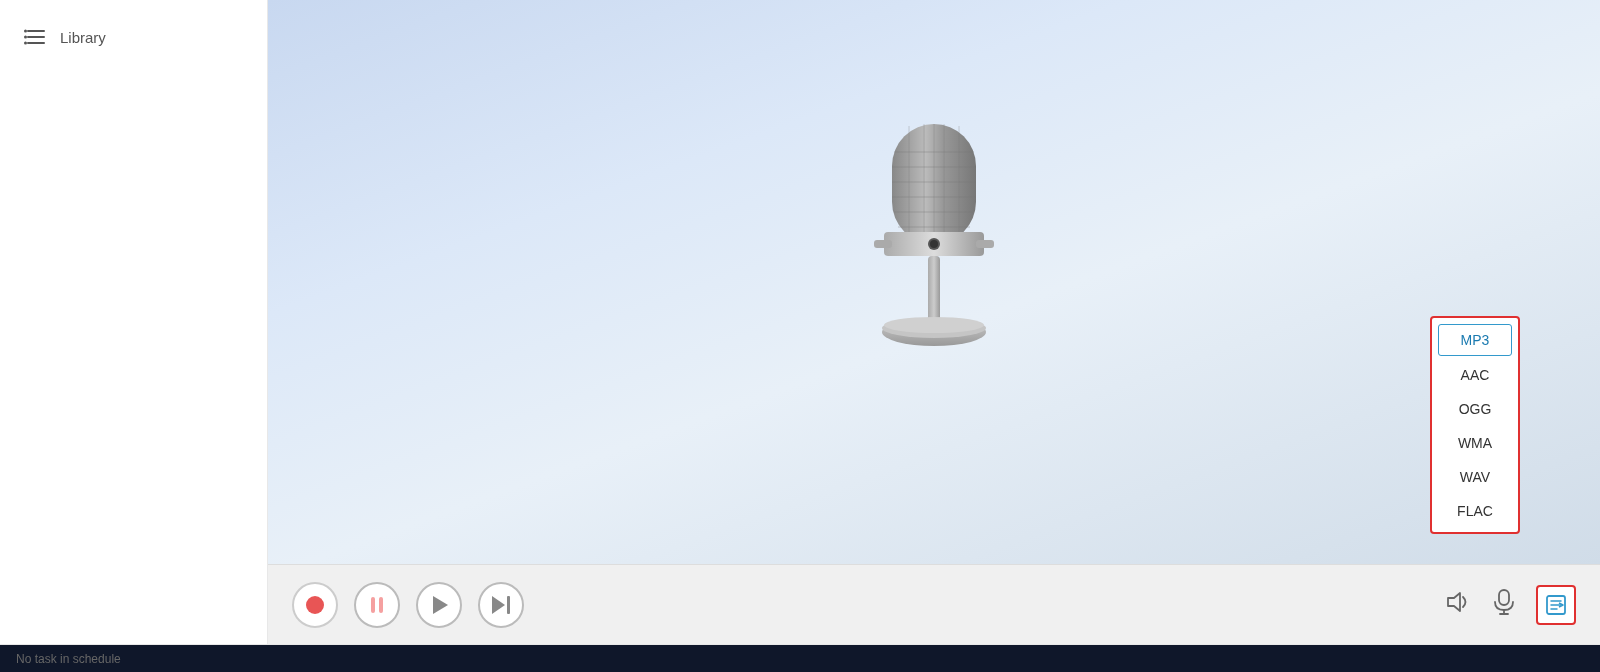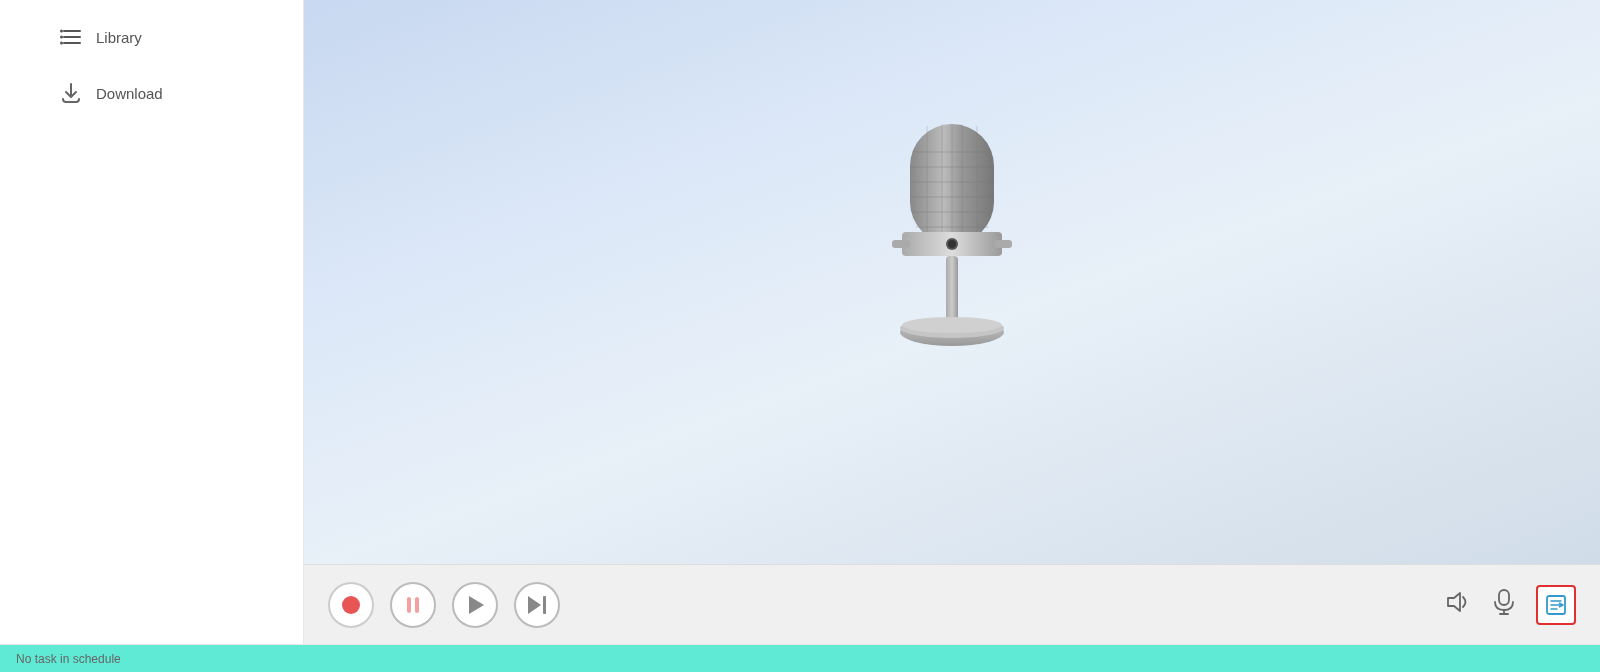--- a/index.html
+++ b/index.html
@@ -2,21 +2,20 @@
 <html><head>
   <meta charset="utf-8">
   <style>
     * { margin: 0; padding: 0; box-sizing: border-box; }
     body { width: 1600px; height: 672px; overflow: hidden; display: flex; flex-direction: column; font-family: -apple-system, BlinkMacSystemFont, 'Segoe UI', sans-serif; background: #fff; }
 
     .app-container {
       display: flex;
       flex: 1;
       overflow: hidden;
-      margin-left: 36px;
     }
 
     
     .sidebar {
       width: 268px;
       background: #fff;
       border-right: 1px solid #e8e8e8;
       display: flex;
       flex-direction: column;
       padding-top: 10px;
@@ -206,21 +205,21 @@
       justify-content: center;
       cursor: pointer;
       color: #3399cc;
       font-size: 20px;
       background: #fff;
     }
 
     
     .status-bar {
       height: 28px;
-      background: #5eead4;
+      background: #0f172a;
       border-top: 1px solid #e8e8e8;
       display: flex;
       align-items: center;
       padding: 0 16px;
       font-size: 12px;
       color: #666;
     }
   </style>
 </head>
 <body>
@@ -236,30 +235,20 @@
           <line x1="4" y1="15" x2="20" y2="15" stroke="#555" stroke-width="2" stroke-linecap="round"></line>
           <circle cx="1.5" cy="3" r="1.5" fill="#555"></circle>
           <circle cx="1.5" cy="9" r="1.5" fill="#555"></circle>
           <circle cx="1.5" cy="15" r="1.5" fill="#555"></circle>
         </svg>
       </span>
       <span>Library</span>
     </div>
 
 
-    <div class="sidebar-item">
-      <span class="icon">
-        <svg width="22" height="22" viewBox="0 0 22 22" fill="none" xmlns="http://www.w3.org/2000/svg">
-          <path d="M11 2 Q11 14 11 14" stroke="#666" stroke-width="2" stroke-linecap="round"></path>
-          <polyline points="6,10 11,15 16,10" fill="none" stroke="#666" stroke-width="2" stroke-linecap="round" stroke-linejoin="round"></polyline>
-          <path d="M3 17 Q3 20 6 20 L16 20 Q19 20 19 17" fill="none" stroke="#666" stroke-width="2" stroke-linecap="round"></path>
-        </svg>
-      </span>
-      <span>Download</span>
-    </div>
   </div>
 
   <div class="main-content">
 
     <div class="visual-area">
 
       <div class="mic-container">
         <svg class="mic-svg" viewBox="0 0 160 280" xmlns="http://www.w3.org/2000/svg">
 
           <defs>
@@ -310,20 +299,28 @@
           <rect x="122" y="128" width="18" height="8" rx="3" fill="#aaa"></rect>
 
           <rect x="74" y="144" width="12" height="70" rx="4" fill="url(#standGrad)"></rect>
 
           <ellipse cx="80" cy="220" rx="52" ry="14" fill="url(#baseGrad)"></ellipse>
           <ellipse cx="80" cy="216" rx="52" ry="10" fill="#c5c5c5"></ellipse>
           <ellipse cx="80" cy="213" rx="50" ry="8" fill="#d0d0d0"></ellipse>
         </svg>
       </div>
 
+      <div class="format-dropdown">
+        <div class="format-item selected">MP3</div>
+        <div class="format-item">AAC</div>
+        <div class="format-item">OGG</div>
+        <div class="format-item">WMA</div>
+        <div class="format-item">WAV</div>
+        <div class="format-item">FLAC</div>
+      </div>
     </div>
 
     <div class="controls-bar">
       <div class="control-btn record-btn">
         <div class="record-dot"></div>
       </div>
       <div class="control-btn">
         <div class="pause-bars">
           <div class="pause-bar"></div>
           <div class="pause-bar"></div>

